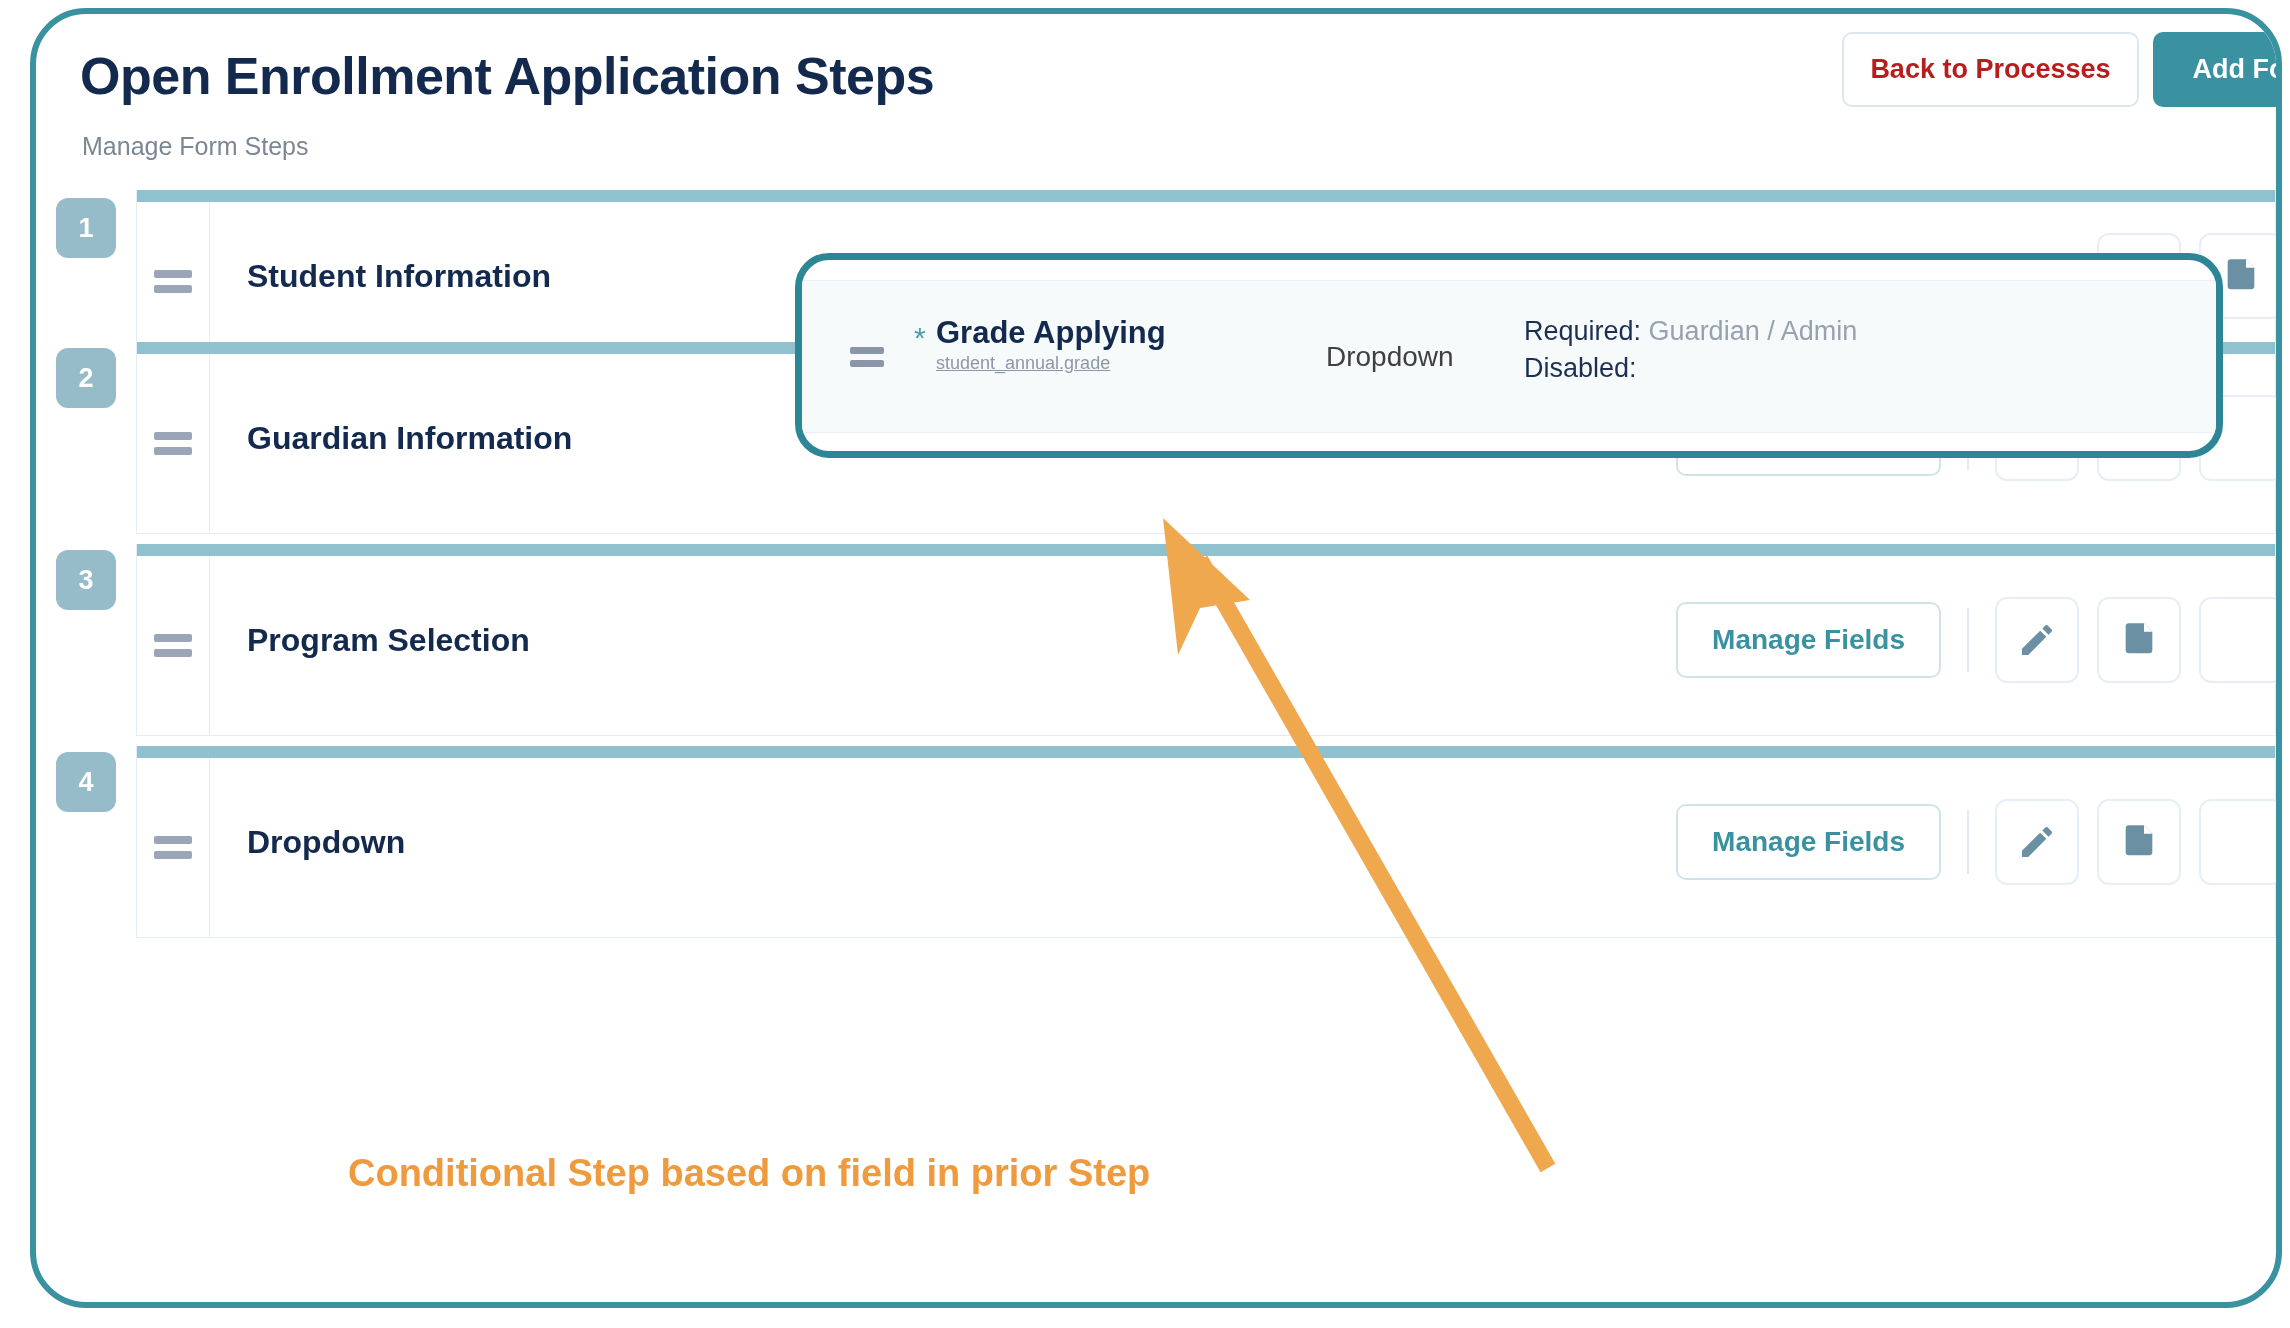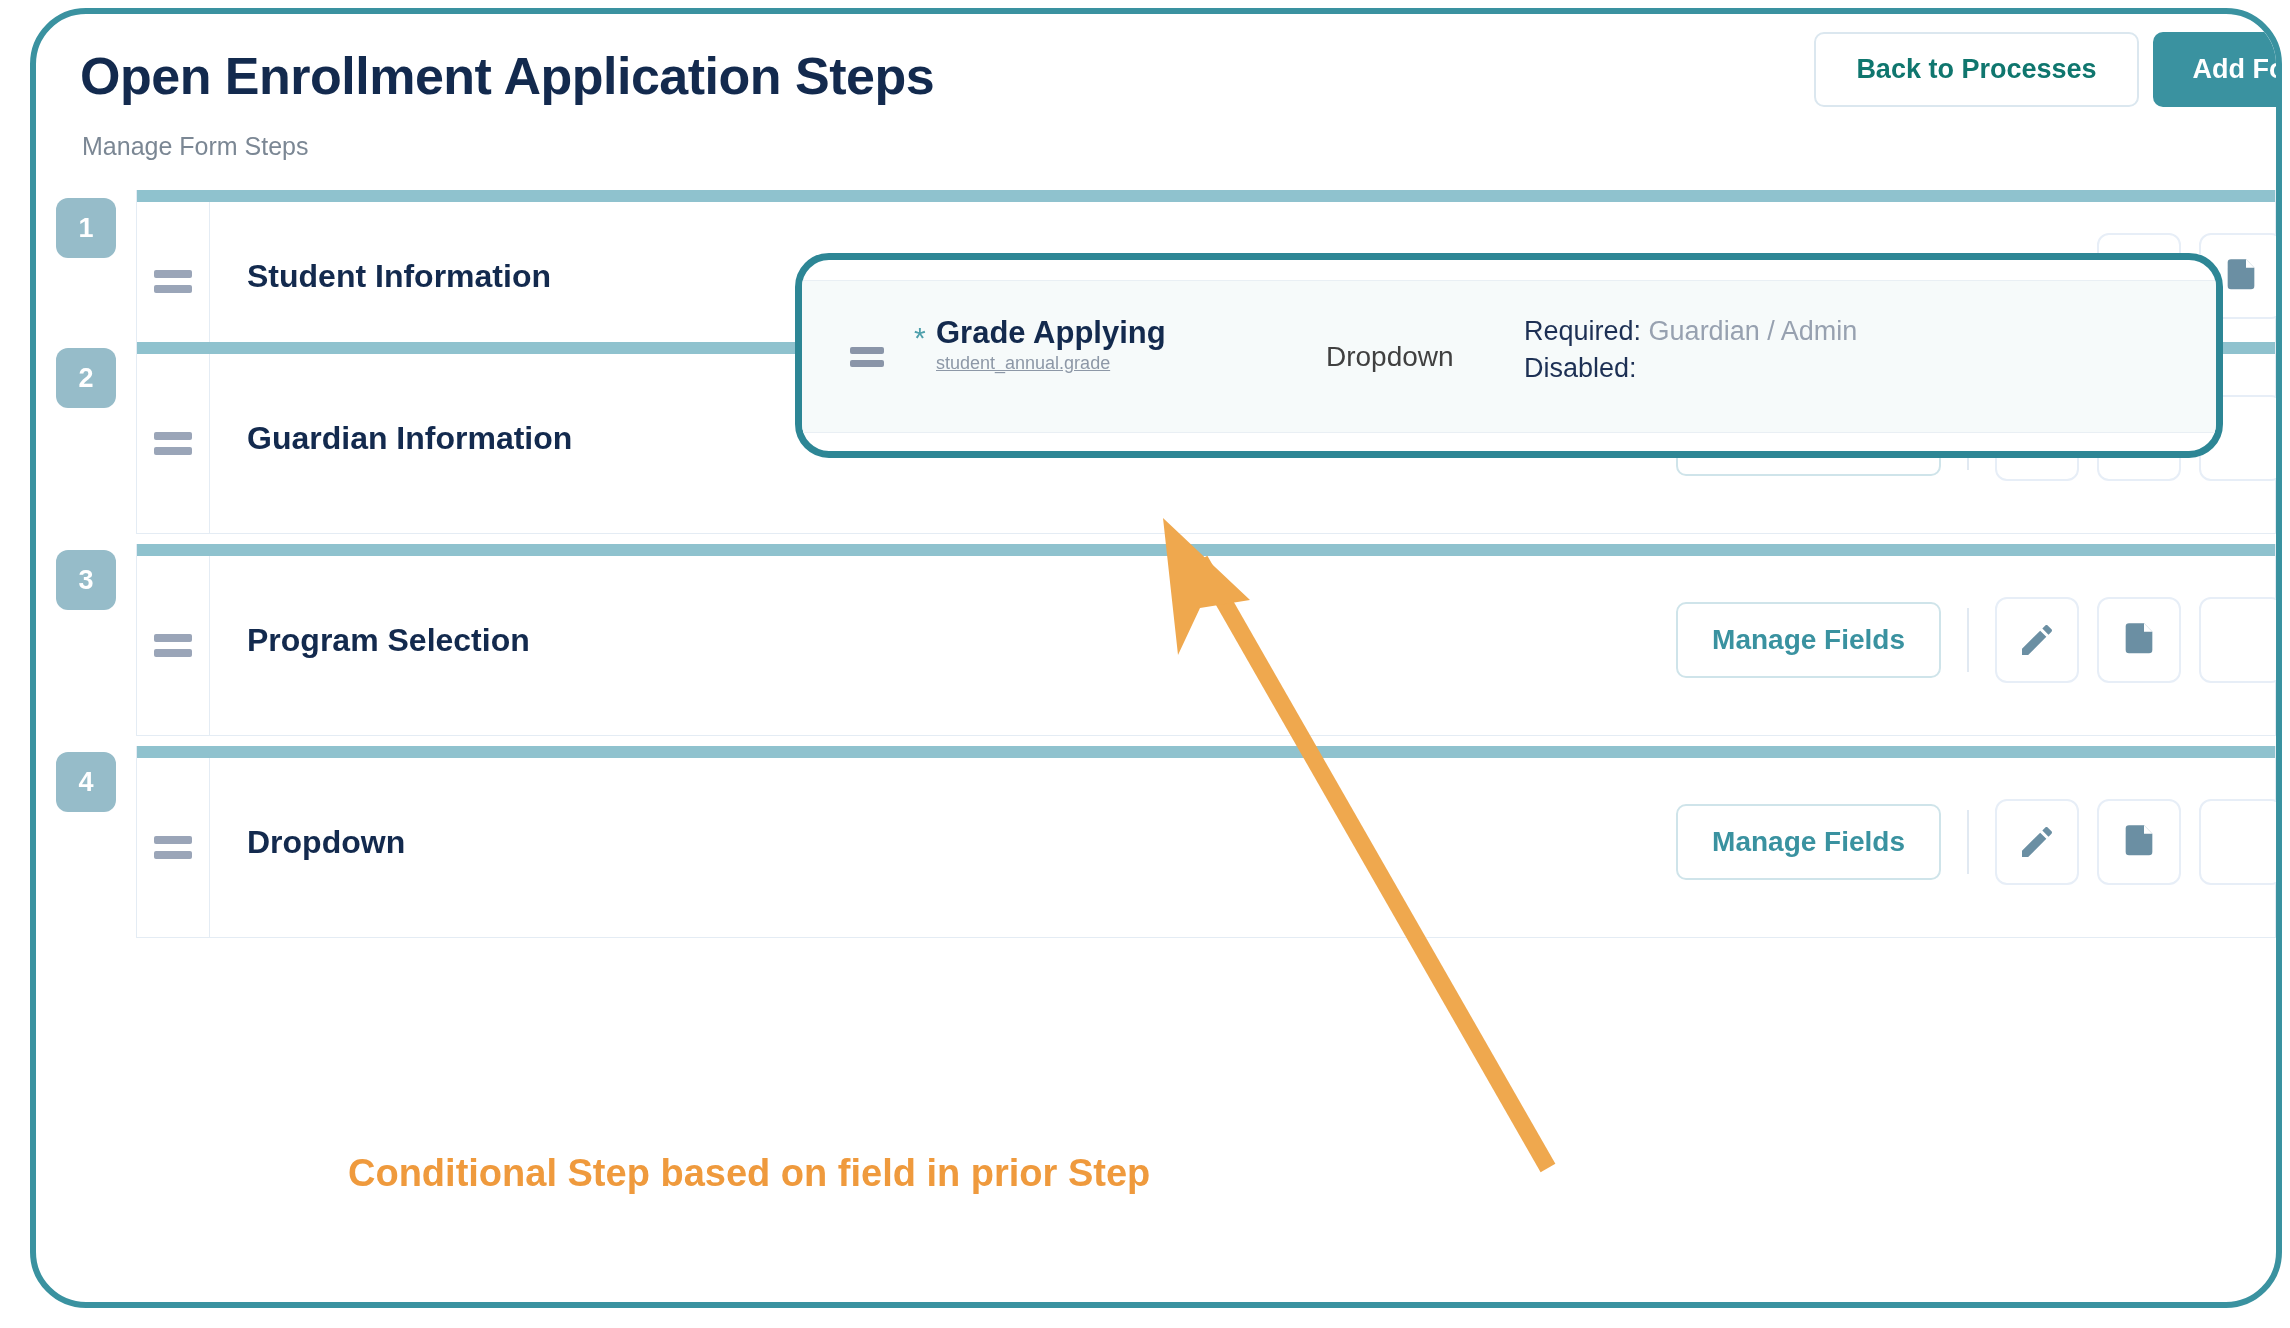--- a/index.html
+++ b/index.html
@@ -59,25 +59,25 @@
     position: absolute;
     right: 0;
     top: 18px;
     display: flex;
     align-items: flex-start;
     gap: 14px;
   }
   .btn-outline-teal {
     border: 2px solid #dbe7ef;
     background: #ffffff;
-    color: #0f766e;
+    color: #b91c1c;
     font-size: 27px;
     font-weight: bold;
     border-radius: 10px;
-    padding: 20px 40px;
+    padding: 20px 26px;
     white-space: nowrap;
     font-family: "Liberation Sans", sans-serif;
     cursor: pointer;
   }
   .btn-solid-teal {
     background: #3a92a0;
     color: #ffffff;
     font-size: 27px;
     font-weight: bold;
     border: none;

